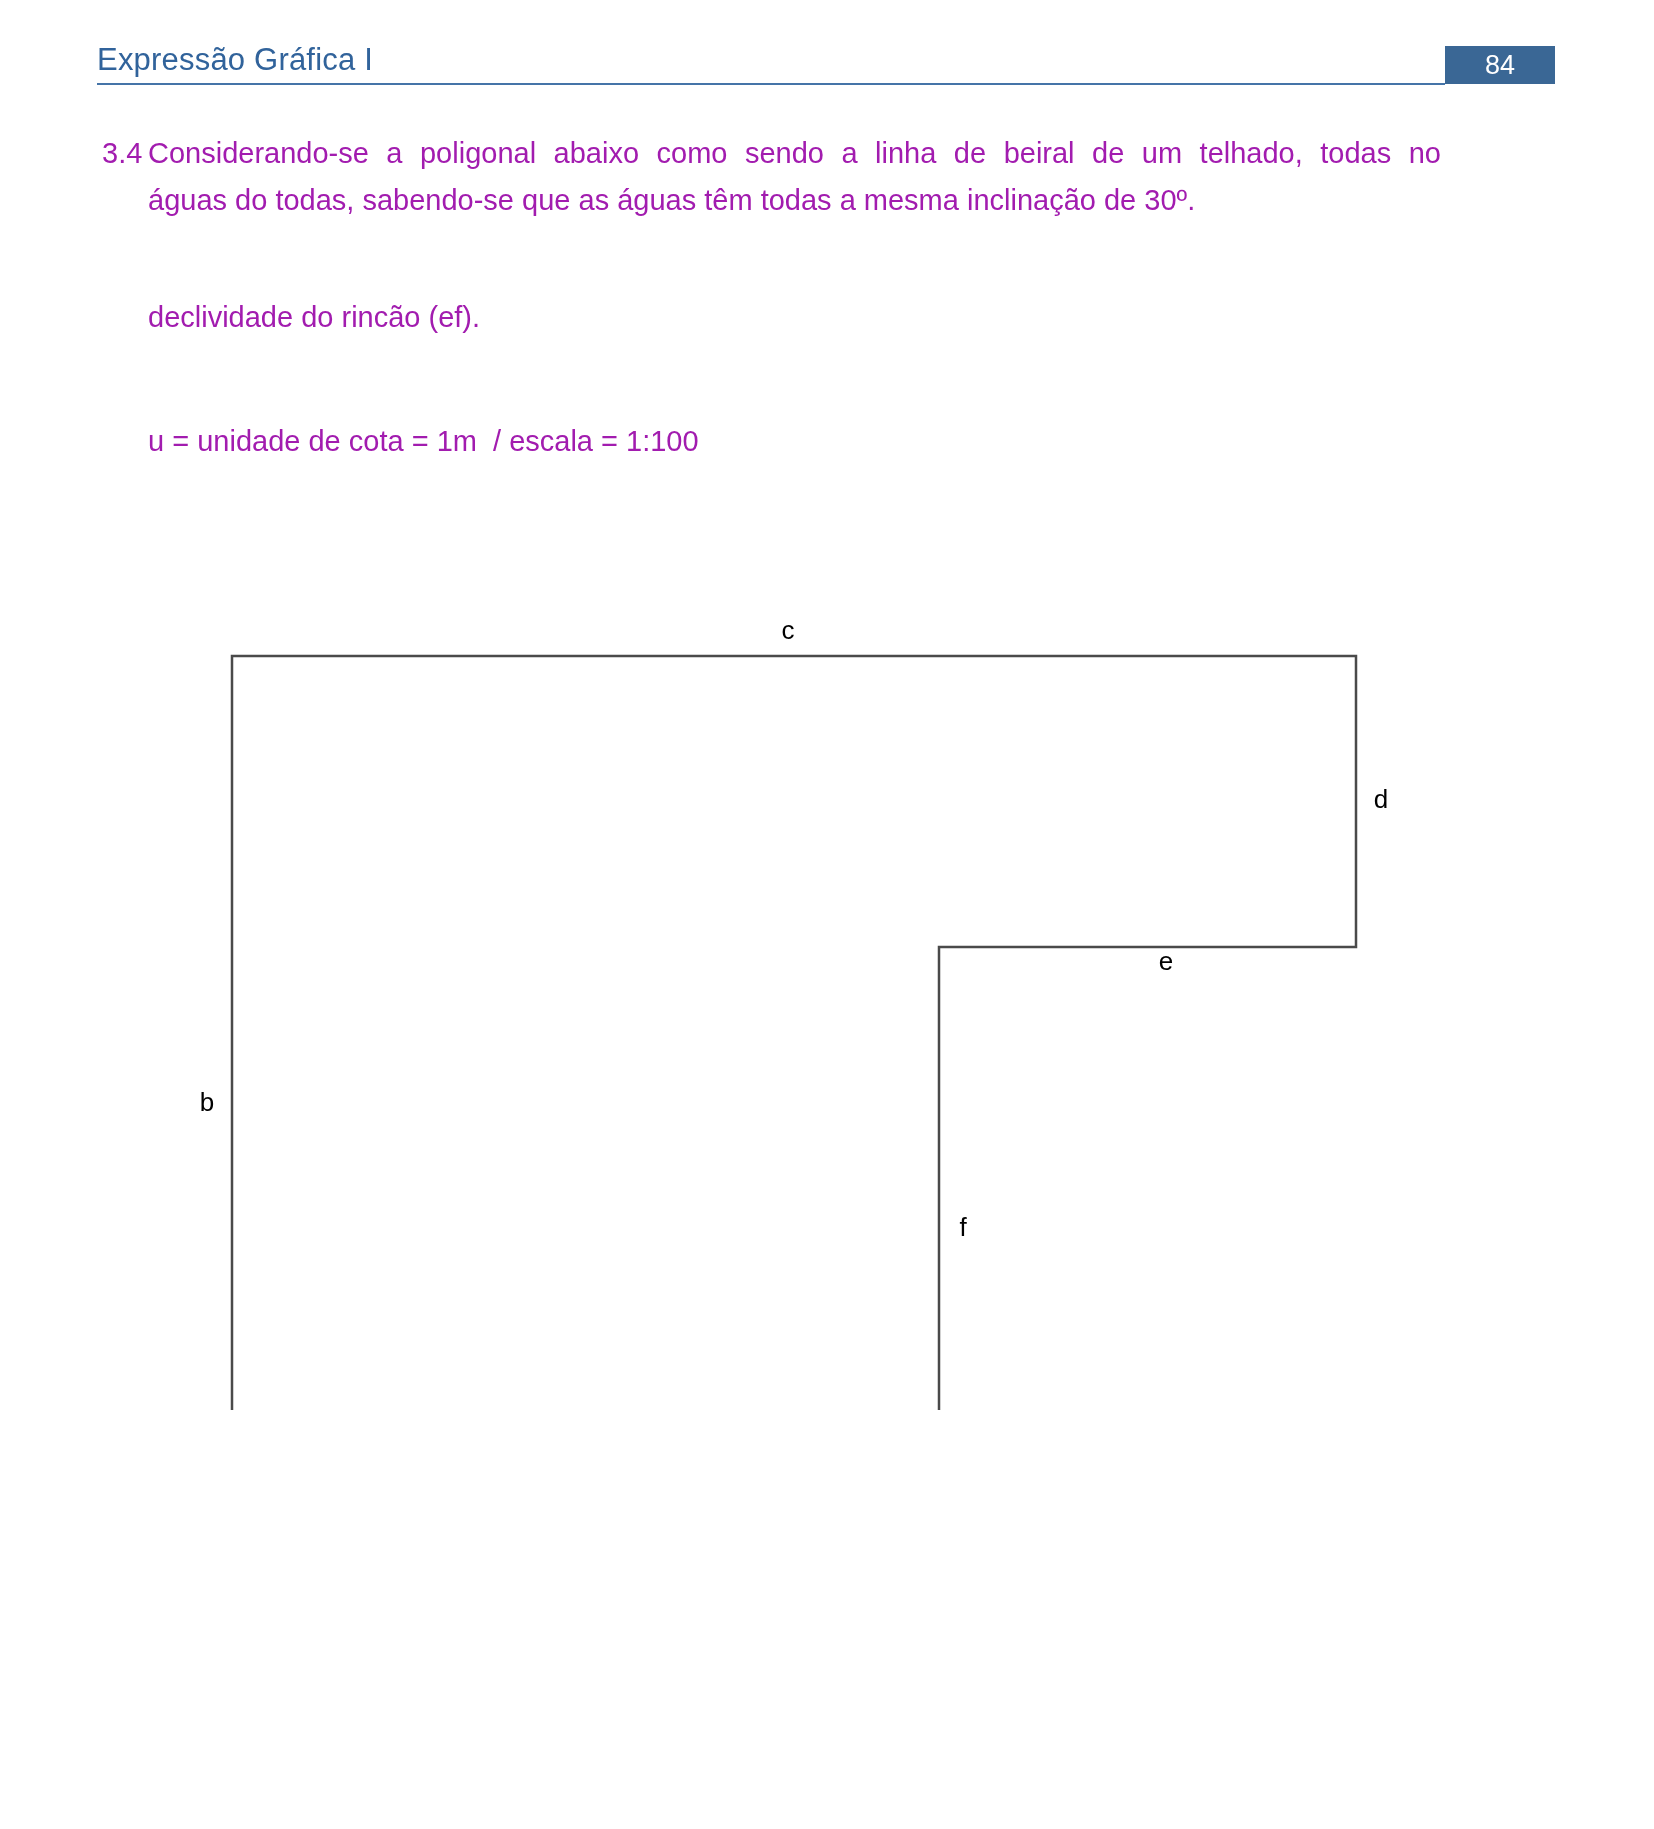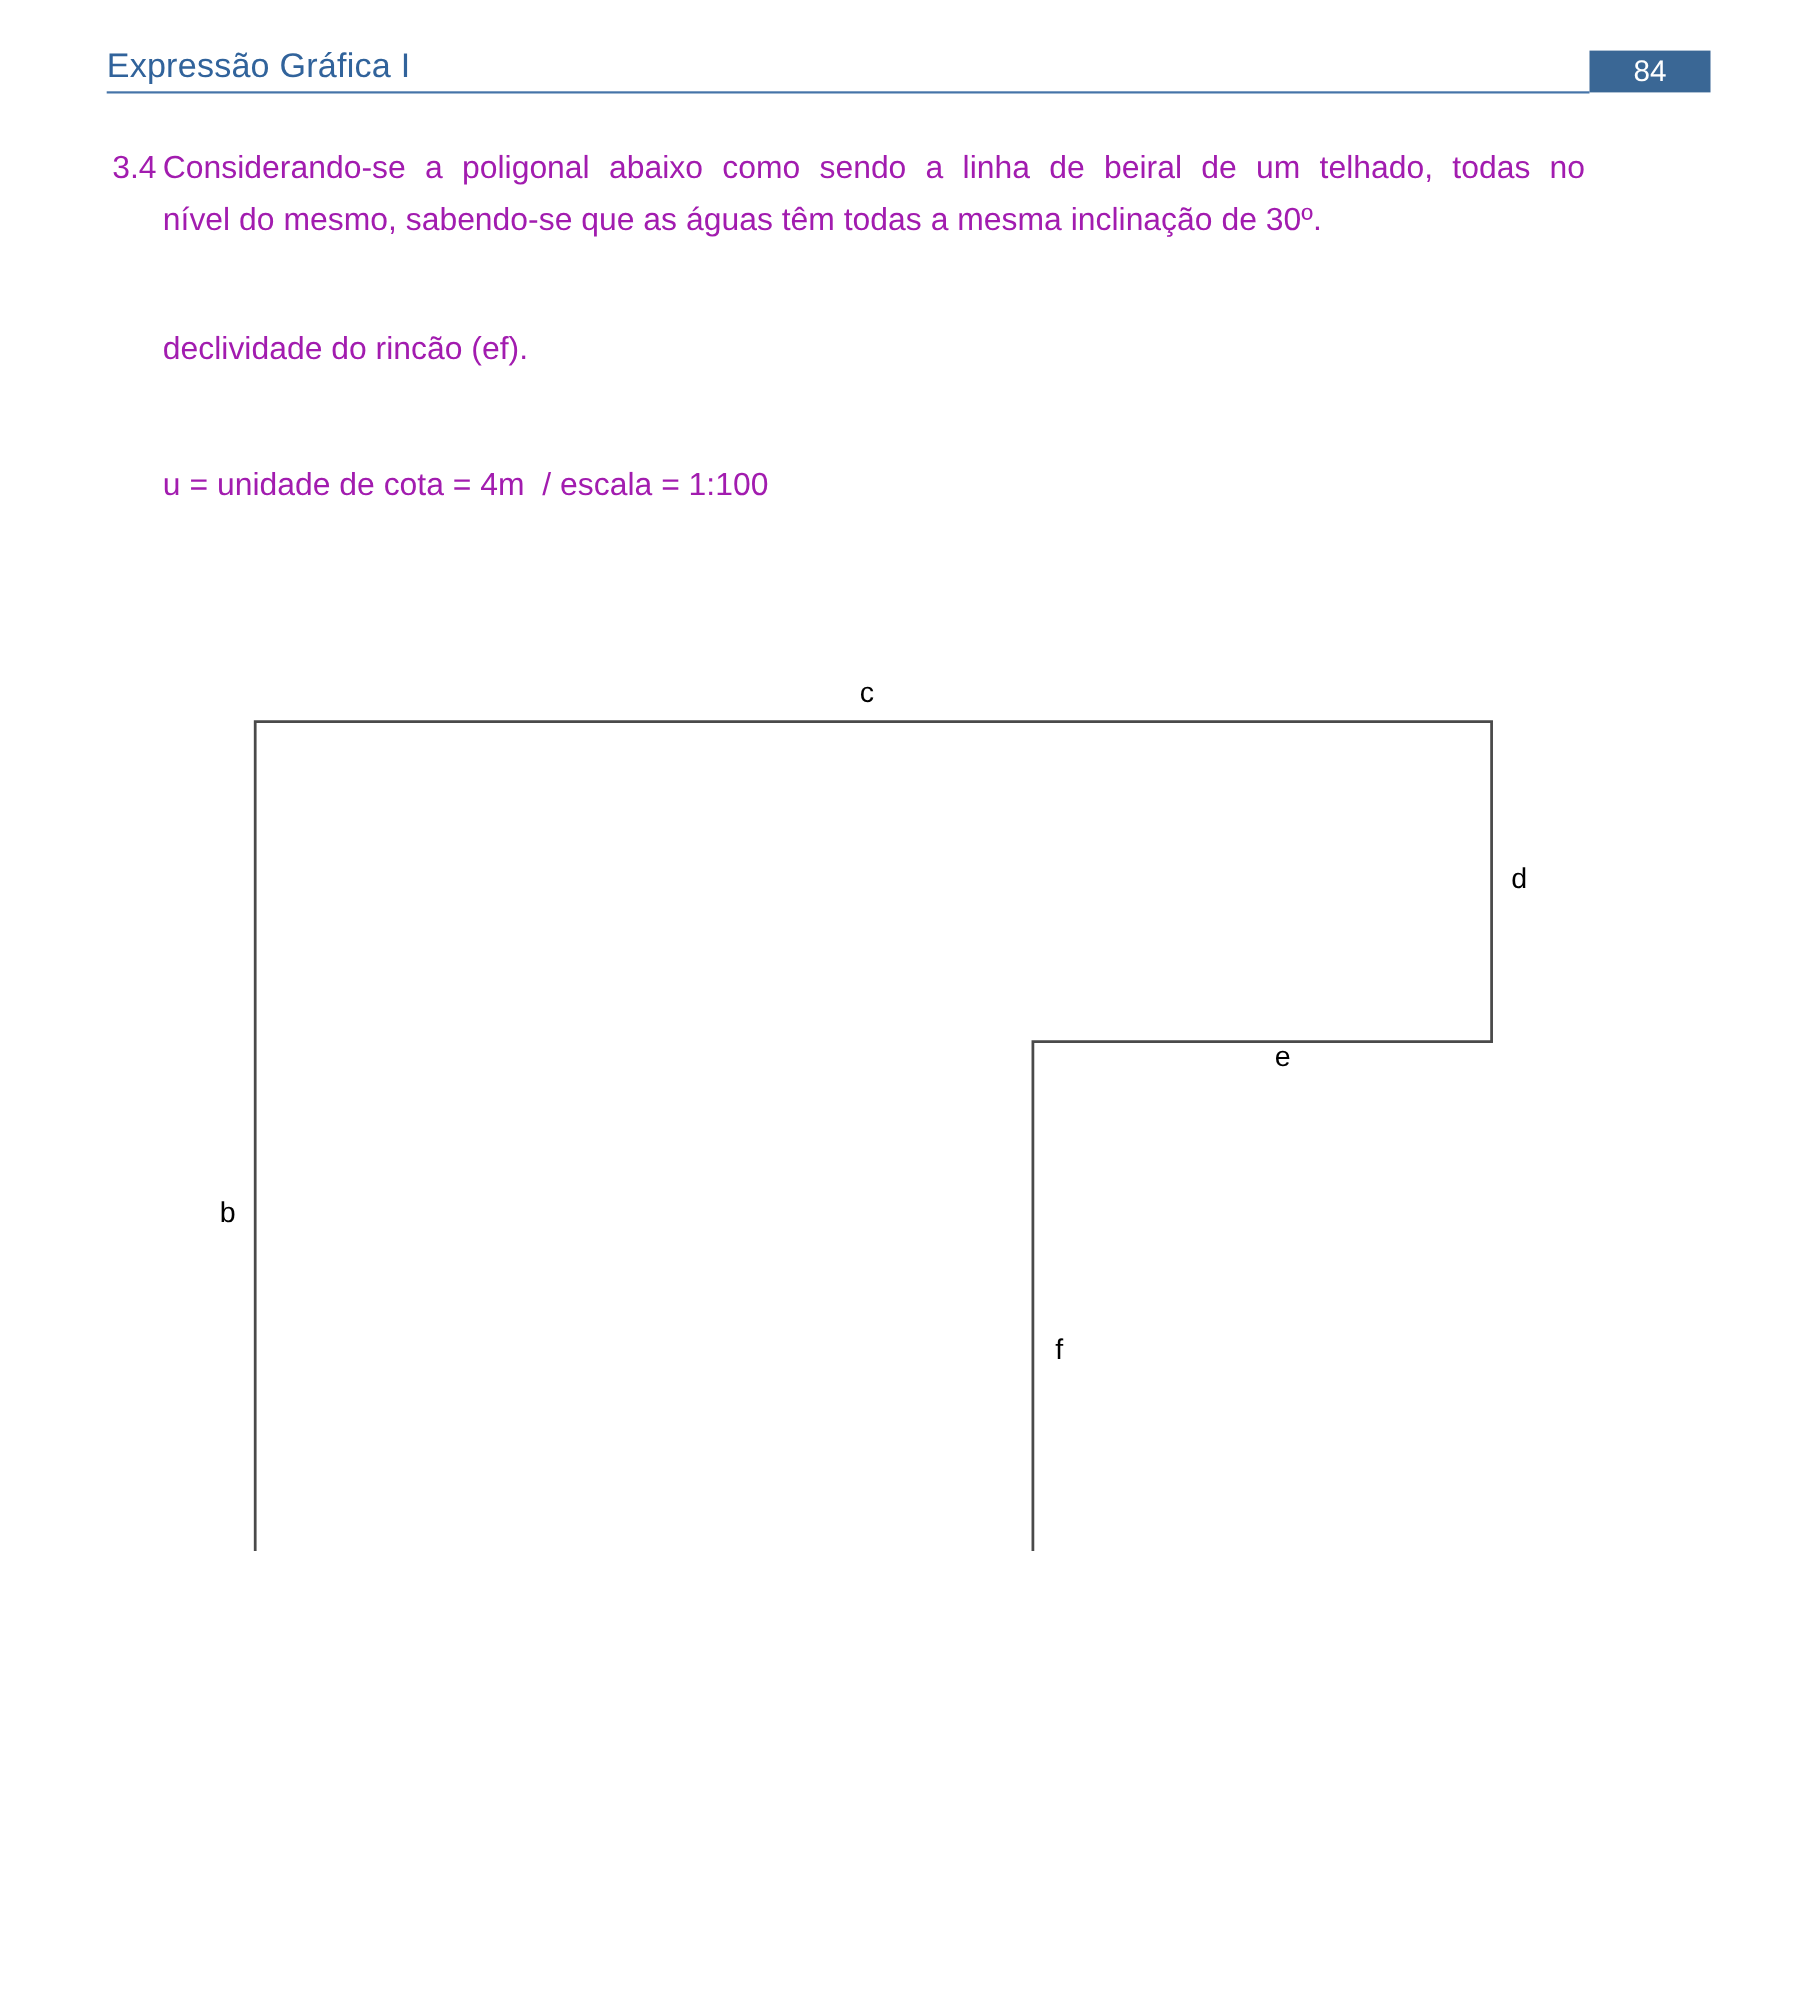--- a/index.html
+++ b/index.html
@@ -45,29 +45,29 @@
 <div class="page">
 
   <div class="header-title">Expressão Gráfica I</div>
   <div class="header-rule"></div>
   <div class="page-badge">84</div>
 
   <div class="para p1">
     <span class="num">3.4</span>
     <div class="lines">
       <div class="jline">Considerando-se a poligonal abaixo como sendo a linha de beiral de um telhado, todas no</div>
-      <div>nível do mesmo, sabendo-se que as águas têm todas a mesma inclinação de 30º.</div>
+      <div>águas do todas, sabendo-se que as águas têm todas a mesma inclinação de 30º.</div>
     </div>
   </div>
 
   <div class="para p2">
     <div>declividade do rincão (ef).</div>
   </div>
 
-  <div class="para p3">u = unidade de cota = 4m  / escala = 1:100</div>
+  <div class="para p3">u = unidade de cota = 1m  / escala = 1:100</div>
 
   <svg class="fig-svg" width="1654" height="1829" viewBox="0 0 1654 1829">
     <polygon points="232,656 1356,656 1356,947 939,947 939,1570 232,1570" fill="none" stroke="#4a4a4a" stroke-width="2.5"></polygon>
   </svg>
   <span class="fig-label lbl-c">c</span>
   <span class="fig-label lbl-d">d</span>
   <span class="fig-label lbl-e">e</span>
   <span class="fig-label lbl-b">b</span>
   <span class="fig-label lbl-f">f</span>
   <span class="fig-label lbl-a">a</span>

